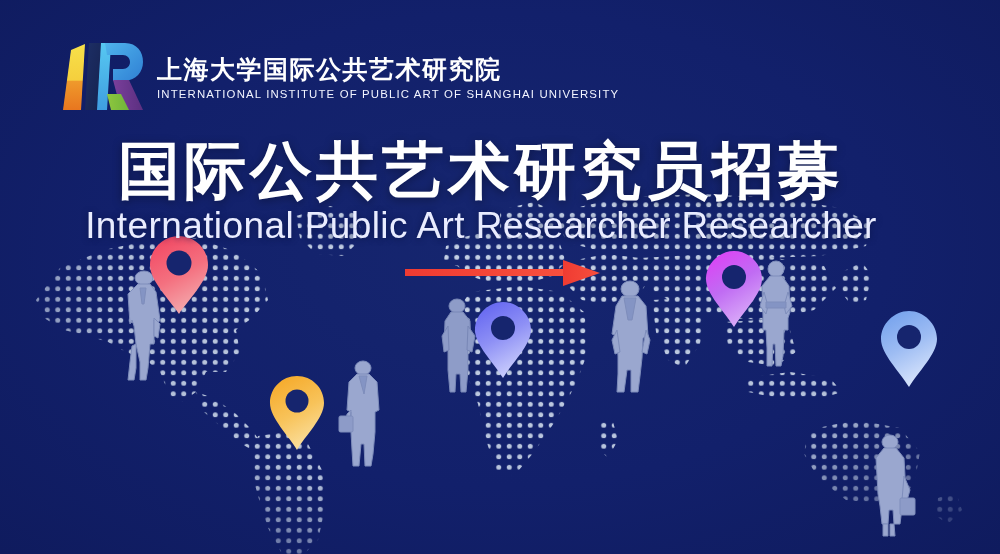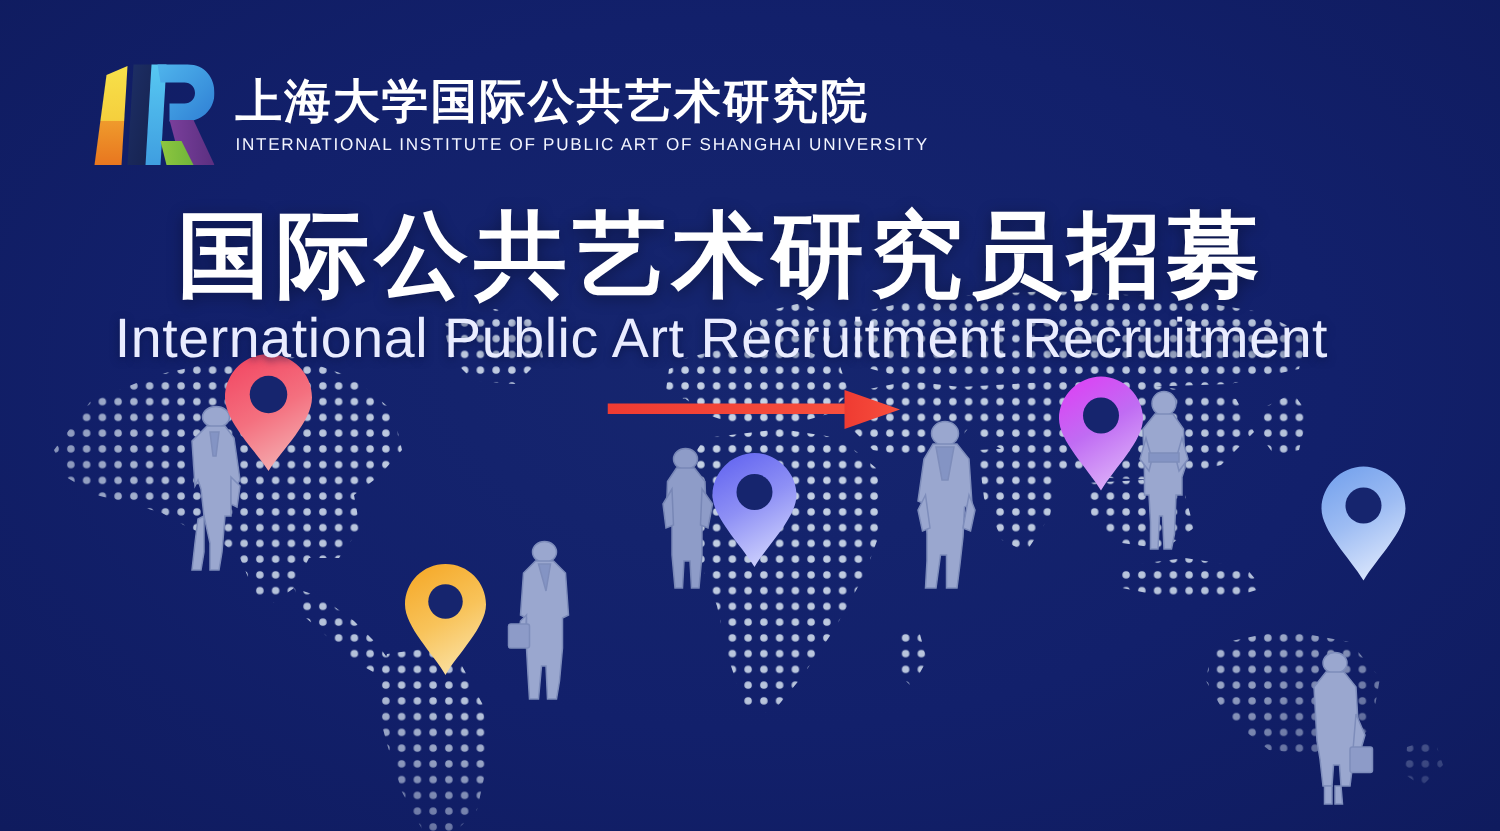--- a/index.html
+++ b/index.html
@@ -32,21 +32,21 @@
   #arrow{position:absolute;left:405px;top:258px;width:195px;height:30px;}
 
   
   #logo-block{
     position:absolute;left:55px;top:36px;
     display:flex;align-items:center;gap:14px;
   }
   #logo-mark{width:88px;height:82px;flex:0 0 auto;}
   #logo-text{display:flex;flex-direction:column;justify-content:center;}
   #logo-cn{
-    color:#ffffff;font-size:31px;font-weight:700;letter-spacing:1.5px;
+    color:#ffffff;font-size:25px;font-weight:700;letter-spacing:1.5px;
     line-height:1.12;white-space:nowrap;
   }
   #logo-en{
     color:#f2f4ff;font-size:11.4px;font-weight:500;letter-spacing:1.15px;
     white-space:nowrap;margin-top:5px;text-align:center;
   }
 
   
   #headline{
     position:absolute;left:0;top:138px;width:962px;text-align:center;
@@ -349,16 +349,16 @@
       </svg>
     </div>
     <div id="logo-text">
       <div id="logo-cn">上海大学国际公共艺术研究院</div>
       <div id="logo-en">INTERNATIONAL INSTITUTE OF PUBLIC ART OF SHANGHAI UNIVERSITY</div>
     </div>
   </div>
 
   <div id="headline">
     <div id="title-cn">国际公共艺术研究员招募</div>
-    <div id="title-en">International Public Art Recruitment Recruitment</div>
+    <div id="title-en">International Public Art Researcher Researcher</div>
   </div>
 
 </div>
 
 </body></html>

